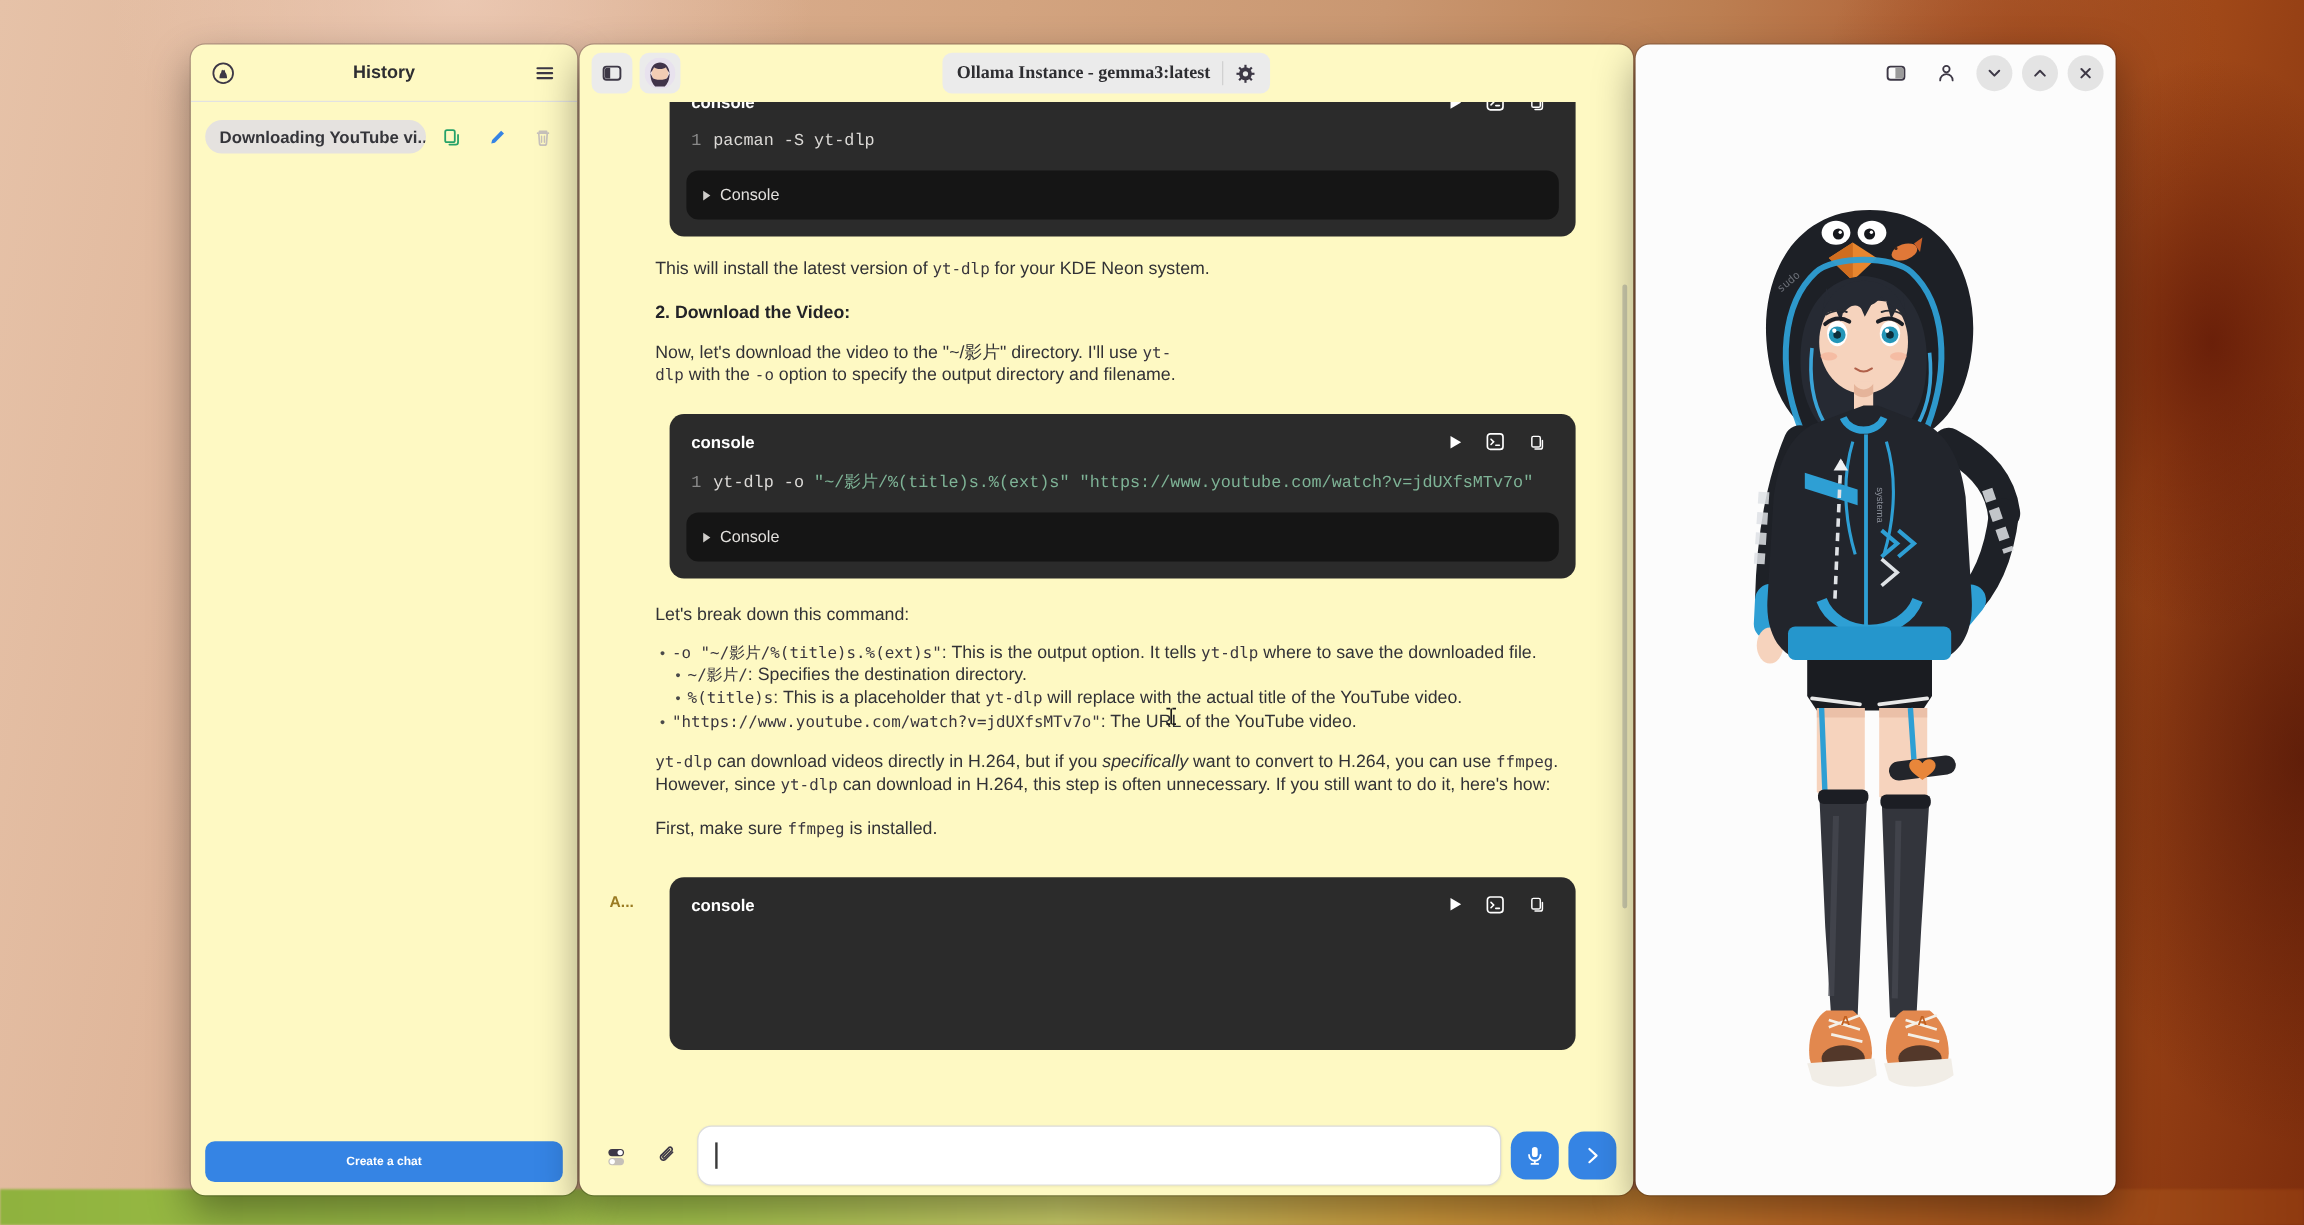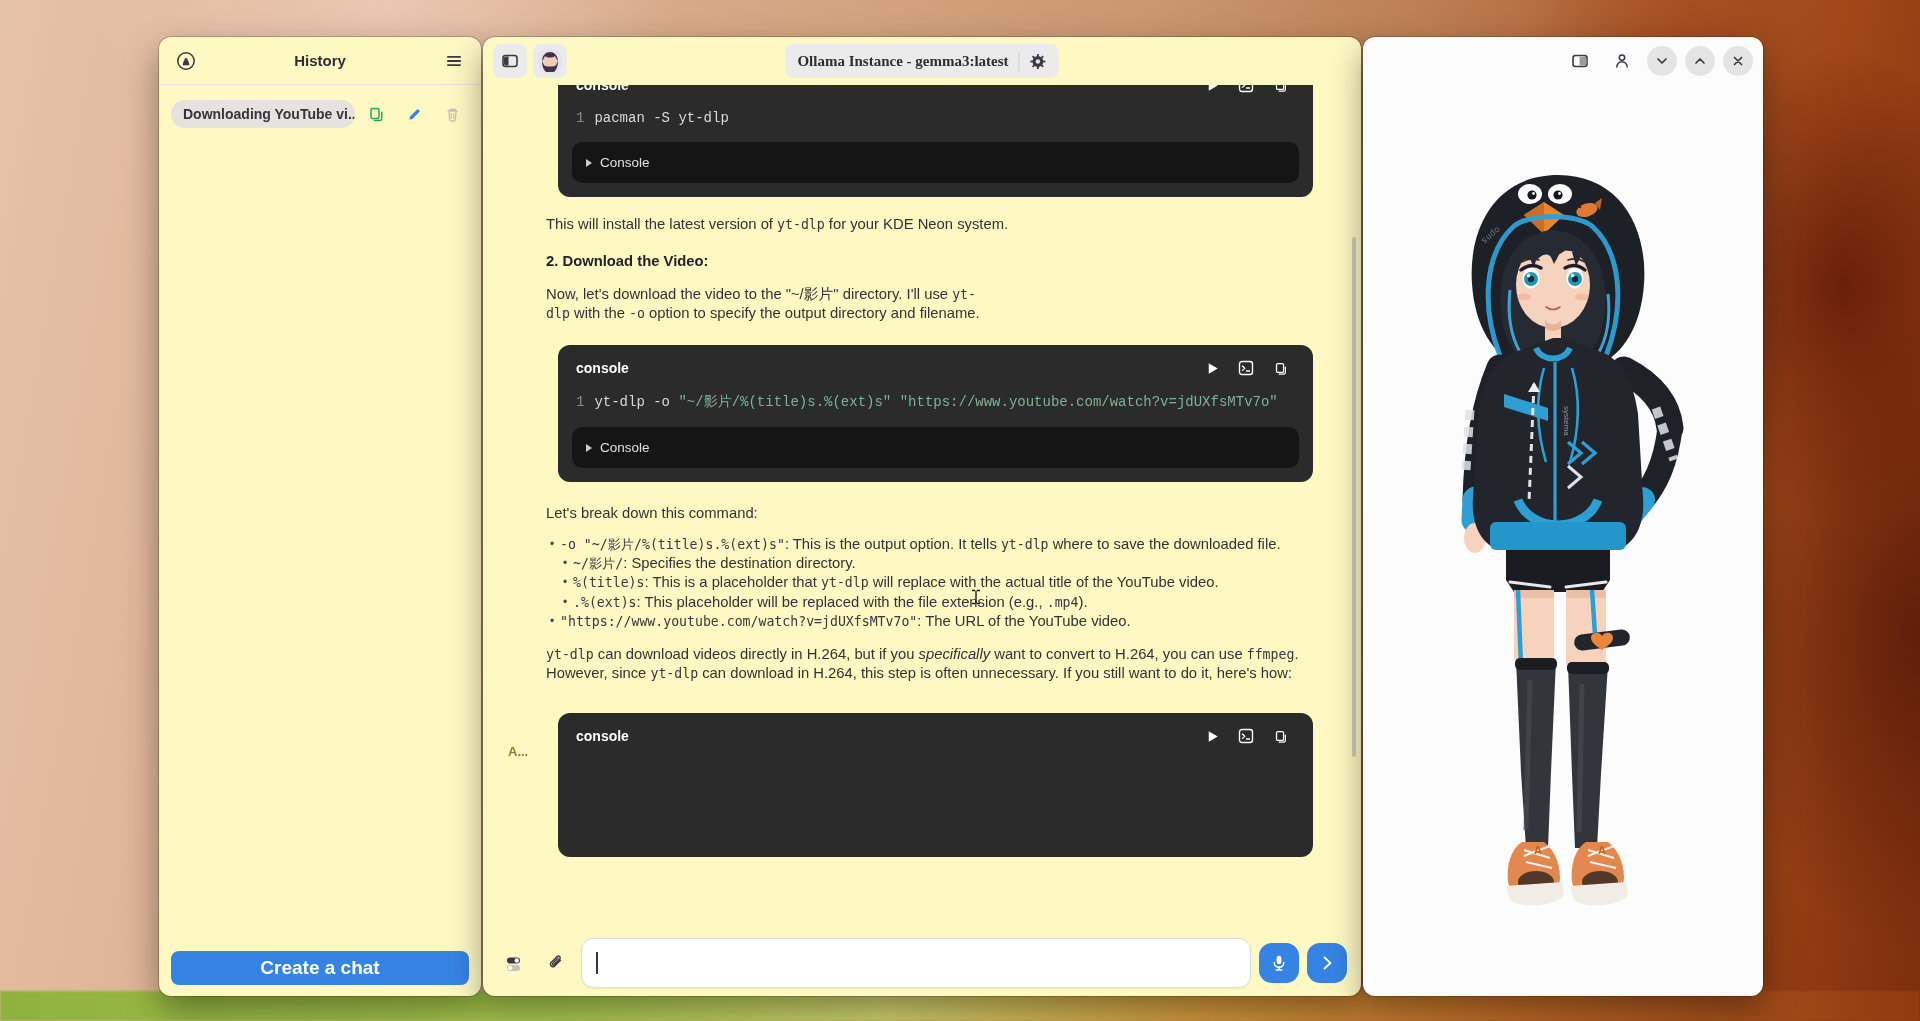--- a/index.html
+++ b/index.html
@@ -30,21 +30,21 @@
 
   
   #history-win { left:159px; width:322px; }
   #history-win .titlebar { border-bottom:1px solid #e2e2e2; }
   .titlebar-title { flex:1; text-align:center; font-size:15px; font-weight:bold; color:#2e2e32; }
   .chat-list { padding:12px; }
   .chat-row { display:flex; align-items:center; gap:4px; }
   .chat-pill { flex:1; background:#e5e2df; border-radius:16px; padding:6px 12px; font-size:14px; font-weight:bold;
     color:#35353a; white-space:nowrap; overflow:hidden; }
   .create-chat { position:absolute; left:12px; right:12px; bottom:11px; height:34px; border:none; border-radius:8px;
-    background:#3584e4; color:#fff; font-size:19px; font-weight:bold; font-family:inherit; cursor:pointer; }
+    background:#3584e4; color:#fff; font-size:10px; font-weight:bold; font-family:inherit; cursor:pointer; }
 
   
   #chat-win { left:483px; width:878px; }
   #chat-win .titlebar { justify-content:flex-start; gap:6px; }
   .title-pill { position:absolute; left:50%; transform:translateX(-50%); top:7px; height:34px; background:#ebebeb;
     border-radius:8px; display:flex; align-items:center; gap:10px; padding:0 12px; border:none; cursor:pointer;font-family:Liberation Serif, serif; }
   .title-pill .t { font-size:15px; font-weight:bold; color:#2e2e32; white-space:nowrap; }
   .title-pill .sep { width:1px; height:20px; background:#cfcfcf; }
   .avatar-chip { width:26px; height:26px; border-radius:50%; overflow:hidden; }
 
@@ -246,25 +246,25 @@
         <span>Console</span>
       </div>
     </div>
 
     <p class="msg-p sp-22">Let's break down this command:</p>
 
     <div class="md-list sp-12">
       <div class="li l1"><code>-o "~/影片/%(title)s.%(ext)s"</code>: This is the output option. It tells <code>yt-dlp</code> where to save the downloaded file.</div>
       <div class="li l2"><code>~/影片/</code>:  Specifies the destination directory.</div>
       <div class="li l2"><code>%(title)s</code>:  This is a placeholder that <code>yt-dlp</code> will replace with the actual title of the YouTube video.</div>
-      <div class="li l2"><code>.%(ext)s</code>: This placeholder will be replaced with the file extension (e.g., <code>.mp4</code>).</div>
       <div class="li l1"><code>"https://www.youtube.com/watch?v=jdUXfsMTv7o"</code>: The URL of the YouTube video.</div>
     </div>
 
     <p class="msg-p sp-14"><code>yt-dlp</code> can download videos directly in H.264, but if you <em>specifically</em> want to convert to H.264, you can use <code>ffmpeg</code>. However, since <code>yt-dlp</code> can download in H.264, this step is often unnecessary.  If you still want to do it, here's how:</p>
+    <p class="msg-p sp-18">First, make sure <code>ffmpeg</code> is installed.</p>
 
     <div class="console-card card-3">
       <div class="console-head">
         <span class="console-title">console</span>
         <button class="cicon">
           <svg width="15" height="15" viewBox="0 0 16 16">
               <polygon points="4,2.5 13.5,8 4,13.5" fill="#fff"></polygon>
             </svg>
         </button>
         <button class="cicon">

